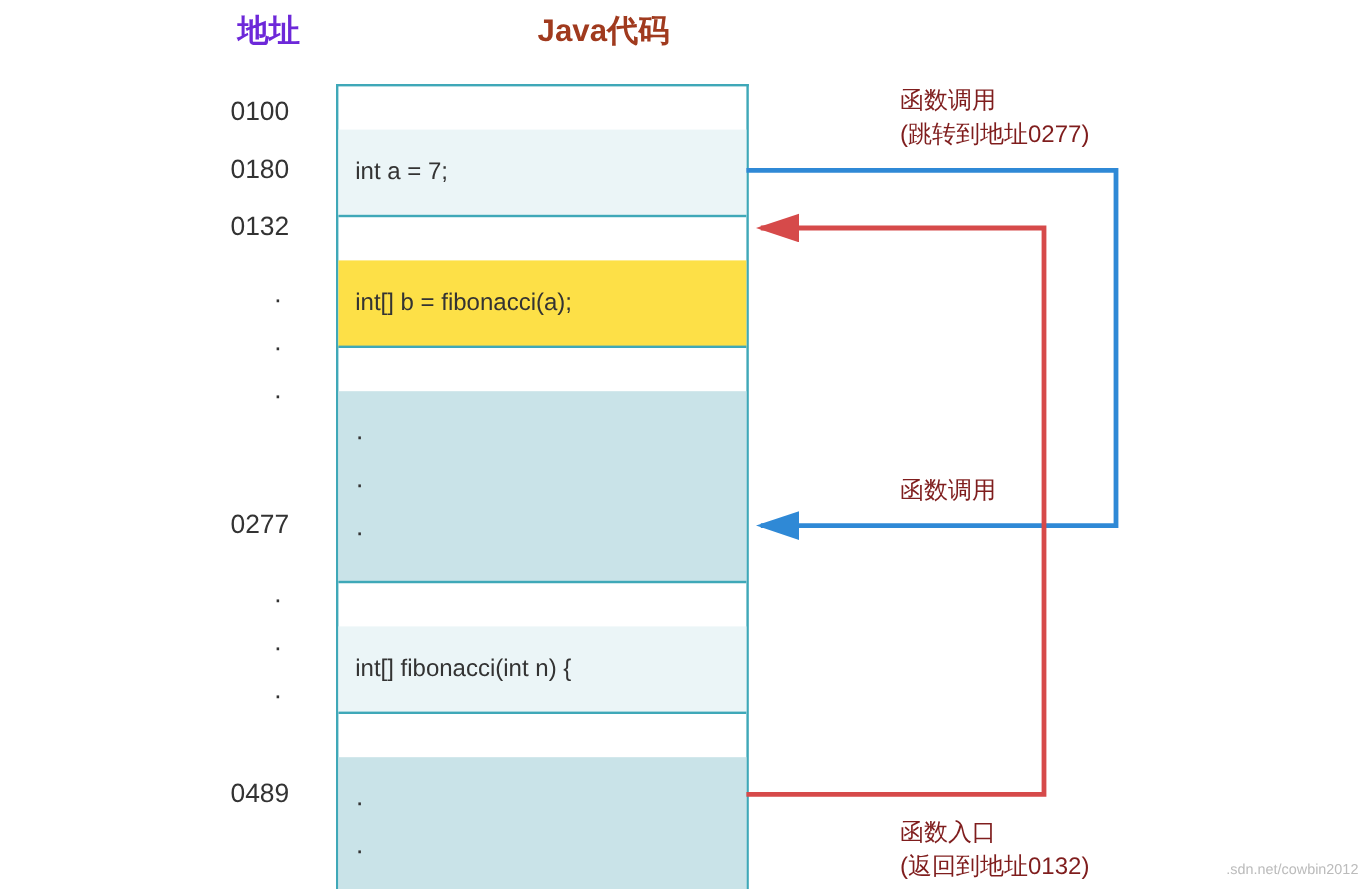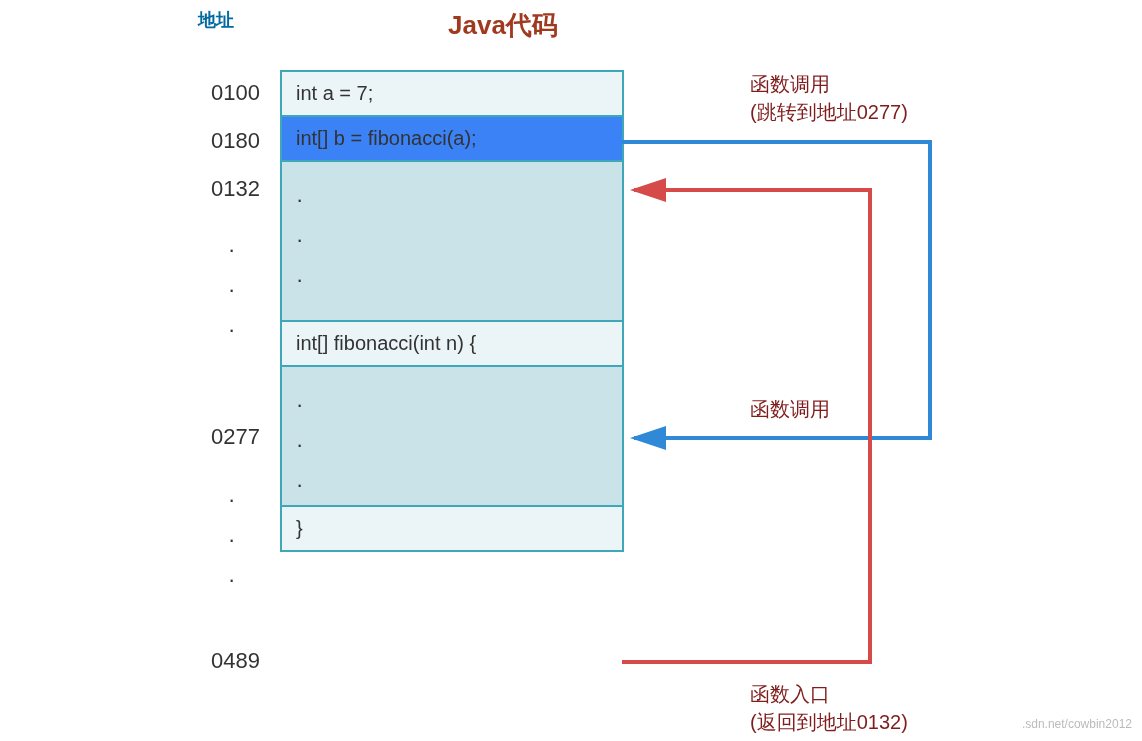--- a/index.html
+++ b/index.html
@@ -9,22 +9,22 @@
     font-family: "Segoe UI", Arial, sans-serif;
     width: 1142px;
     height: 741px;
     position: relative;
     overflow: hidden;
   }
   .header-addr {
     position: absolute;
     left: 198px;
     top: 8px;
-    font-size: 18px;
-    color: #0369a1;
+    font-size: 26px;
+    color: #6d28d9;
     font-weight: 600;
   }
   .header-code {
     position: absolute;
     left: 432px;
     top: 8px;
     font-size: 26px;
     color: #a03a1e;
     font-weight: 600;
     margin-left: 16px;
@@ -32,37 +32,38 @@
   .table {
     position: absolute;
     left: 280px;
     top: 70px;
     width: 340px;
     border: 2px solid #3fa8b8;
     border-bottom: none;
   }
   .row {
     border-bottom: 2px solid #3fa8b8;
-    padding: 10px 14px;
+    padding: 24px 14px;
     font-size: 20px;
     color: #333;
     box-sizing: border-box;
+    margin-top: 36px;
   }
   .row.light { background: #ebf5f7; }
-  .row.dark  { background: #3b82f6; }
+  .row.dark  { background: #fde047; }
   .row.gap   { background: #c9e3e8; height: 160px; padding-top: 18px; }
   .row.gap2  { background: #c9e3e8; height: 140px; padding-top: 18px; }
   .dots { line-height: 40px; color:#333; font-size:22px; }
   .addr {
     position: absolute;
     width: 60px;
     text-align: right;
     font-size: 22px;
     color: #333;
-    left: 200px;
+    left: 181px;
   }
   .addr-dots {
     position: absolute;
     left: 228px;
     color:#333;
     font-size:22px;
     line-height:40px;
   }
   .annot {
     position: absolute;

